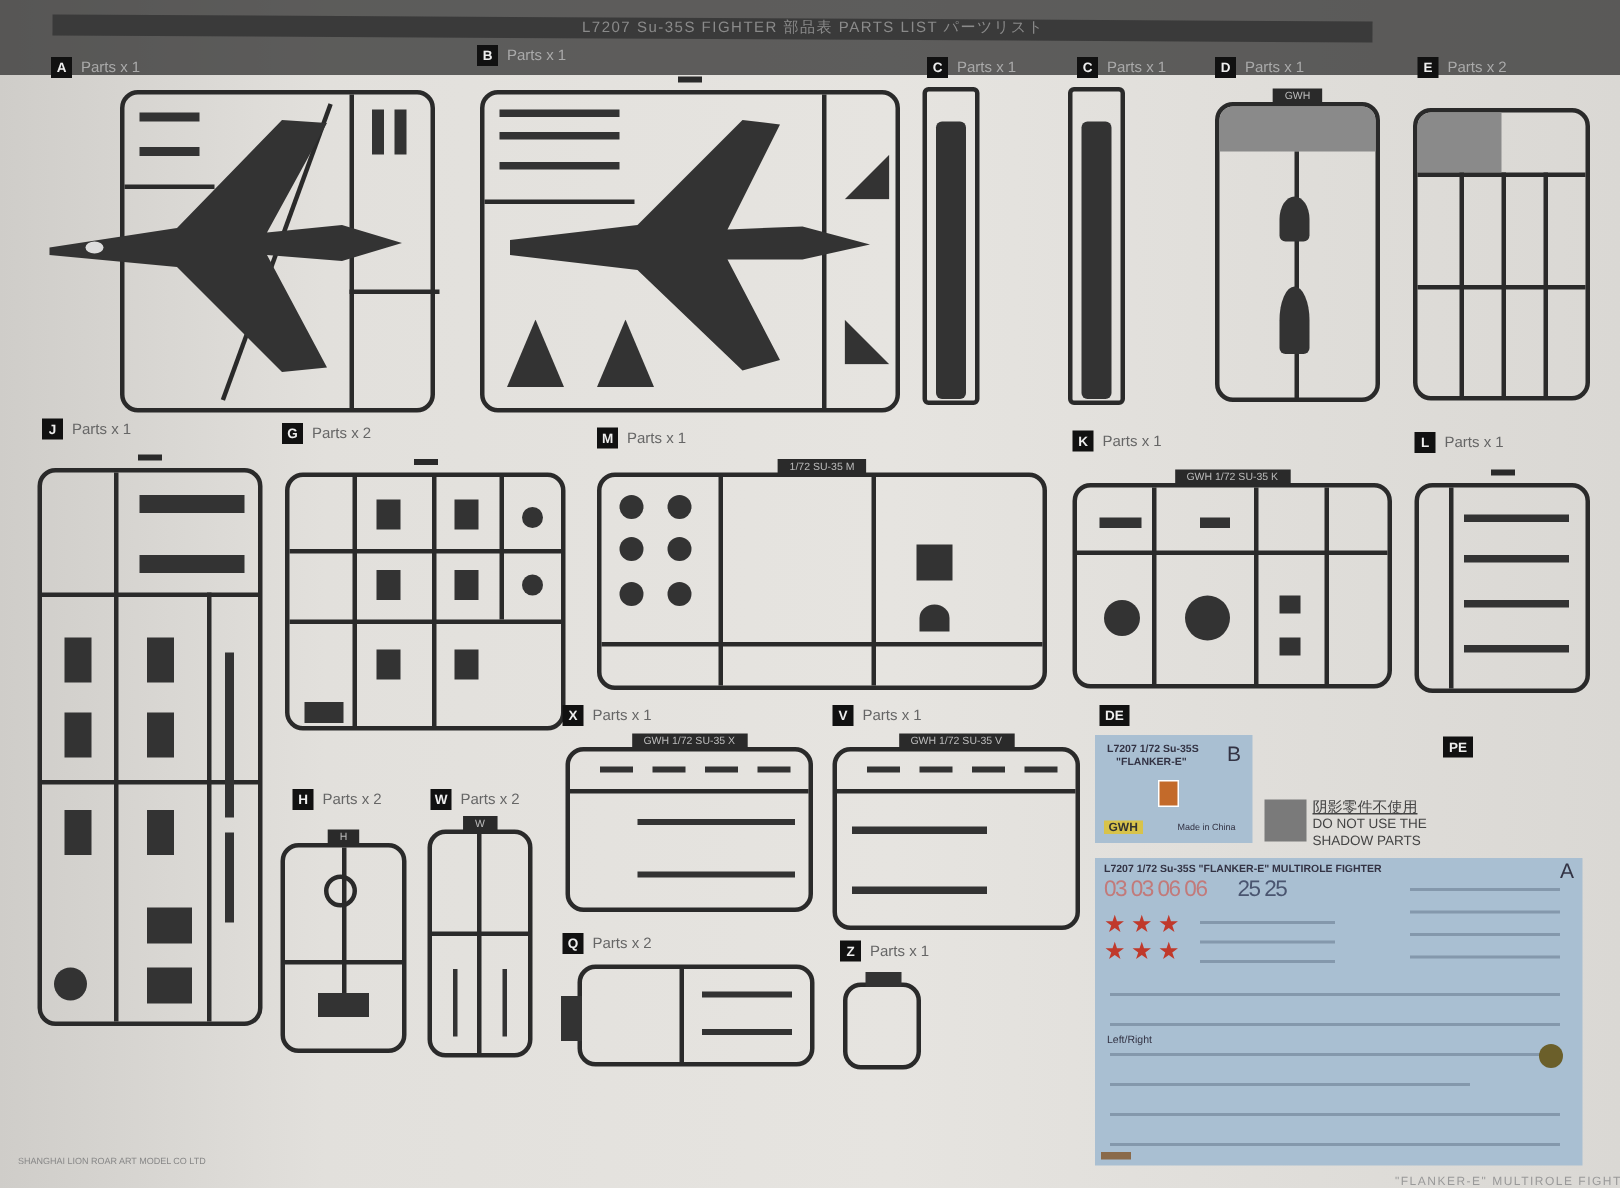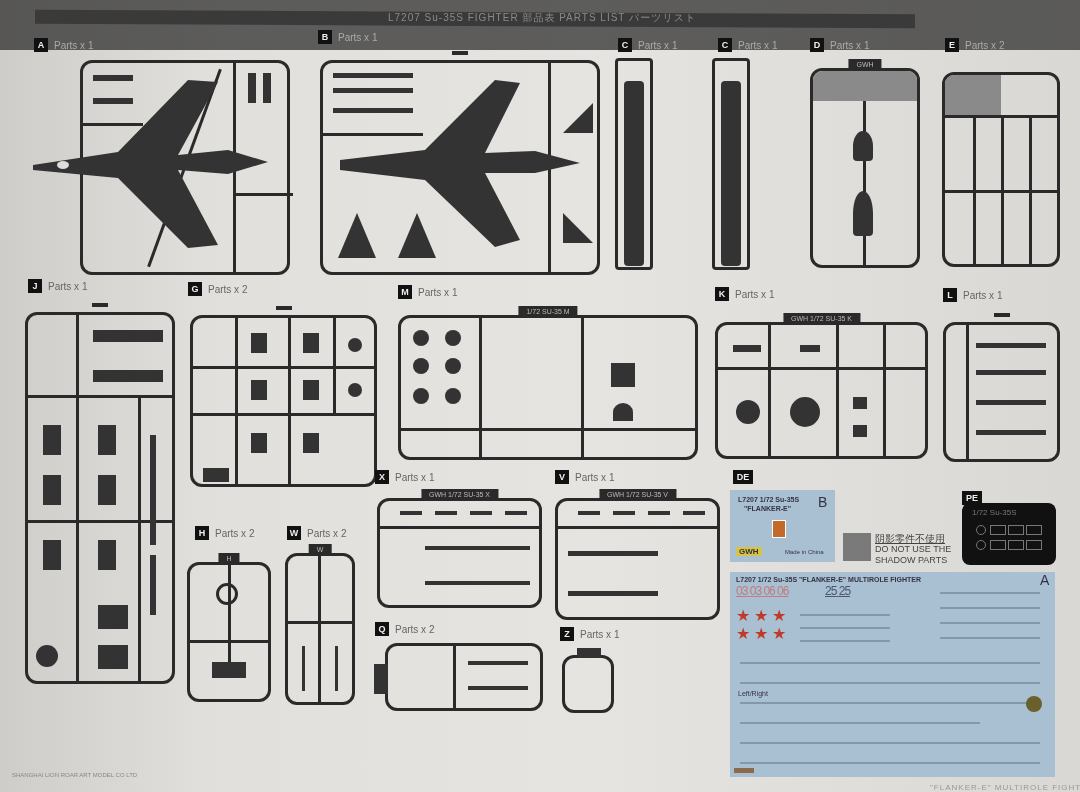--- a/index.html
+++ b/index.html
@@ -16,21 +16,21 @@
   .frame{position:absolute;border:3px solid #2a2a2a;border-radius:12px;box-sizing:border-box;}
   .tag{position:absolute;top:-12px;left:50%;transform:translateX(-50%);background:#2a2a2a;color:#bbb;font-size:7px;padding:2px 8px;white-space:nowrap;}
   .runner-h{position:absolute;height:3px;background:#2a2a2a;}
   .runner-v{position:absolute;width:3px;background:#2a2a2a;}
   .part{position:absolute;background:#333;}
   .round{border-radius:50%;}
   .jet{position:absolute;}
   .decal{position:absolute;background:#a9bfd2;}
   .decal-text{position:absolute;font-size:7px;color:#334;white-space:nowrap;font-weight:bold;}
   .corner-letter{position:absolute;font-size:14px;color:#334;}
-  .digits{position:absolute;font-size:12px;letter-spacing:-1px;white-space:nowrap;text-decoration:underline;}
+  .digits{position:absolute;font-size:15px;letter-spacing:-1px;white-space:nowrap;}
   .star{position:absolute;color:#c0392b;font-size:16px;}
   .pe{position:absolute;background:#111;border-radius:8px;}
   .pe-text{position:absolute;color:#777;font-size:8px;white-space:nowrap;}
   .shadow-swatch{position:absolute;background:#7a7a7a;}
   .shadow-text{position:absolute;font-size:9px;color:#444;line-height:11px;white-space:nowrap;}
   .footer{position:absolute;font-size:6px;color:#888;white-space:nowrap;}
   .footer-r{position:absolute;font-size:8px;color:#999;white-space:nowrap;letter-spacing:1px;}
   .fine{position:absolute;height:2px;background:#6c7f93;opacity:.6;}
 </style>
 </head>
@@ -311,31 +311,20 @@
   <div class="shadow-swatch" style="left:843px;top:533px;width:28px;height:28px;"></div>
   <div class="shadow-text" style="left:875px;top:533px;">
     <div style="font-size:10px;text-decoration:underline;">阴影零件不使用</div>
     <div>DO NOT USE THE</div>
     <div>SHADOW PARTS</div>
   </div>
 
   <div class="label" style="left:962px;top:491px;">
       <span class="key" style="width:20px;">PE</span>
     </div>
-  <div class="pe" style="left:962px;top:503px;width:94px;height:62px;">
-    <div class="pe-text" style="left:10px;top:5px;">1/72 Su-35S</div>
-    <div style="position:absolute;left:14px;top:22px;width:8px;height:8px;border:1px solid #777;border-radius:50%;"></div>
-    <div style="position:absolute;left:28px;top:22px;width:14px;height:8px;border:1px solid #777;"></div>
-    <div style="position:absolute;left:46px;top:22px;width:14px;height:8px;border:1px solid #777;"></div>
-    <div style="position:absolute;left:64px;top:22px;width:14px;height:8px;border:1px solid #777;"></div>
-    <div style="position:absolute;left:14px;top:37px;width:8px;height:8px;border:1px solid #777;border-radius:50%;"></div>
-    <div style="position:absolute;left:28px;top:37px;width:14px;height:8px;border:1px solid #777;"></div>
-    <div style="position:absolute;left:46px;top:37px;width:14px;height:8px;border:1px solid #777;"></div>
-    <div style="position:absolute;left:64px;top:37px;width:14px;height:8px;border:1px solid #777;"></div>
-  </div>
 
   <div class="decal" style="left:730px;top:572px;width:325px;height:205px;">
     <div class="decal-text" style="left:6px;top:4px;">L7207  1/72  Su-35S "FLANKER-E" MULTIROLE FIGHTER</div>
     <div class="corner-letter" style="left:310px;top:0;">A</div>
     <div class="digits" style="left:6px;top:12px;color:#c27a7a;">
       <span>03</span> <span>03</span> <span>06</span> <span>06</span>
     </div>
     <div class="digits" style="left:95px;top:12px;color:#4a5570;">
       <span>25</span> <span>25</span>
     </div>

